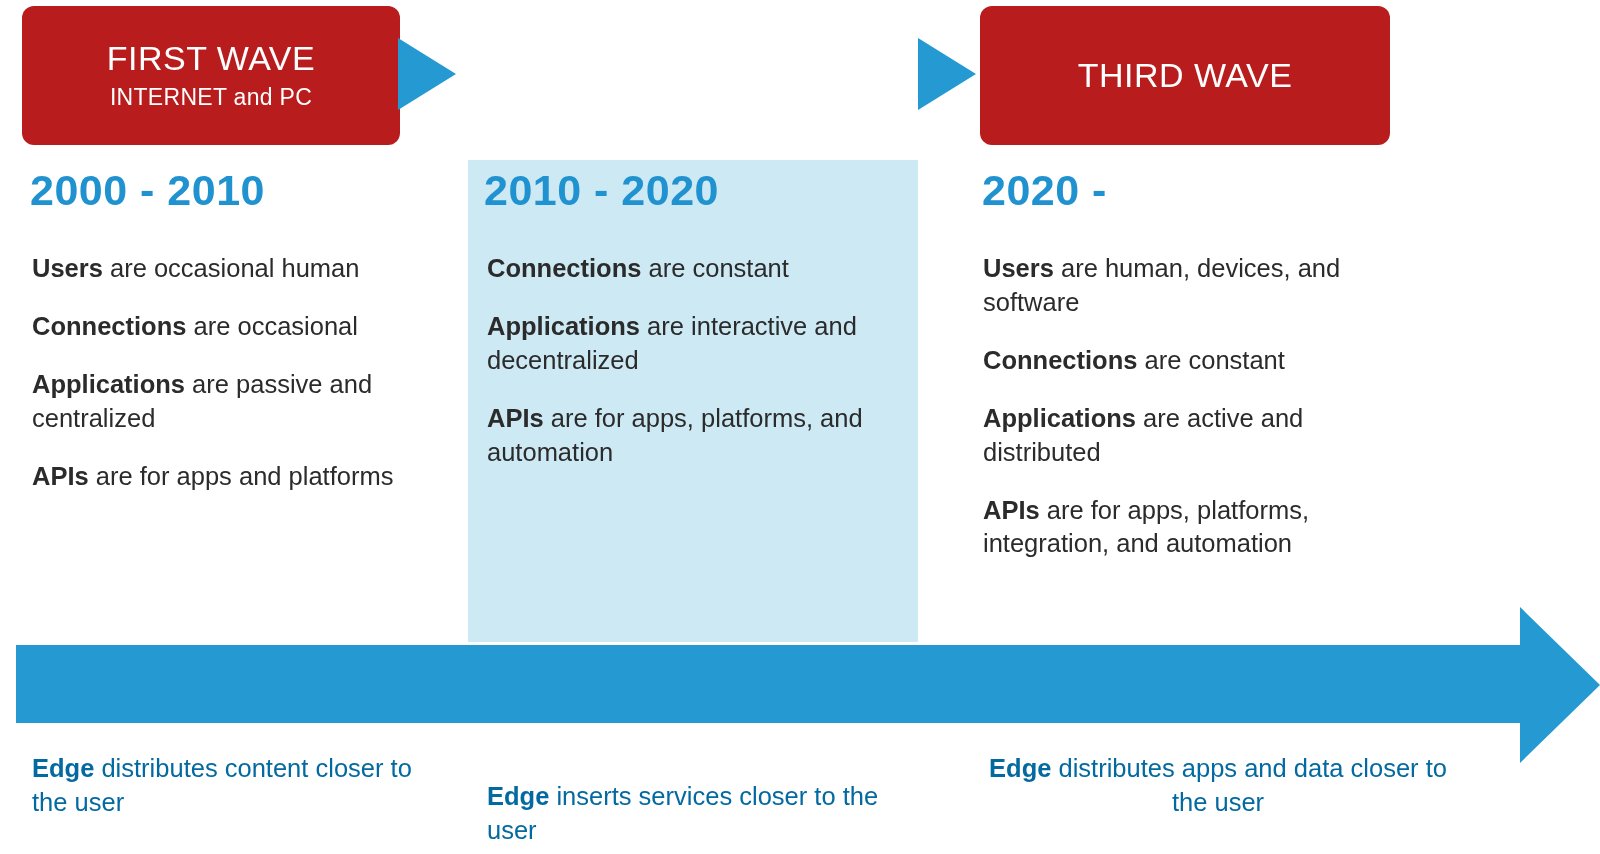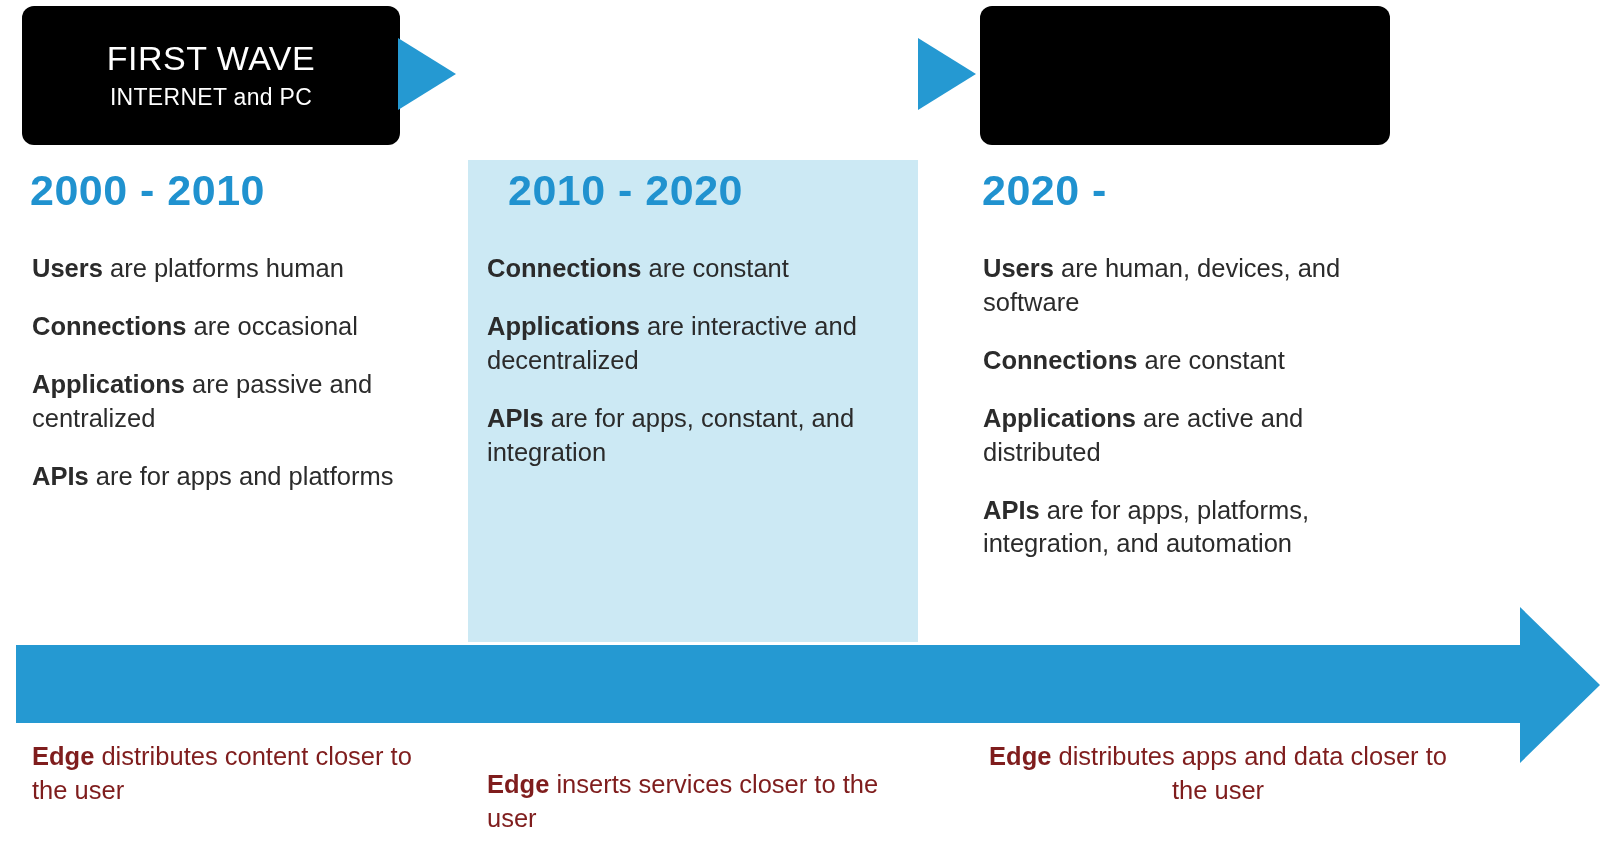--- a/index.html
+++ b/index.html
@@ -31,21 +31,21 @@
     position: absolute;
     left: 0;
     top: 0;
     width: 1600px;
     height: 152px;
   }
   .wave-header {
     position: absolute;
     top: 6px;
     height: 139px;
-    background: #000000;
+    background: #b91c1c;
     border-radius: 12px;
     color: #ffffff;
     display: flex;
     flex-direction: column;
     align-items: center;
     justify-content: center;
     box-sizing: border-box;
     padding: 0 10px;
   }
   .wave-header .wave-title {
@@ -84,21 +84,21 @@
   .era {
     position: absolute;
     top: 166px;
     font-size: 43px;
     font-weight: bold;
     color: #2092cf;
     letter-spacing: 0.5px;
     white-space: nowrap;
   }
   .era.e1 { left: 30px; }
-  .era.e2 { left: 508px; }
+  .era.e2 { left: 484px; }
   .era.e3 { left: 982px; text-align: center; }
 
   
   .col-body {
     position: absolute;
     top: 252px;
     color: #2b2b2b;
     font-size: 25.5px;
     line-height: 1.33;
   }
@@ -127,22 +127,22 @@
   
   .edge-row {
     position: absolute;
     top: 736px;
     left: 0;
     width: 1600px;
     height: 118px;
   }
   .edge-item {
     position: absolute;
-    top: 4px;
-    color: #7f1d1d;
+    top: 16px;
+    color: #0369a1;
     font-size: 25.5px;
     line-height: 1.33;
   }
   .edge-item .lead { font-weight: bold; }
   .edge-item.g1 { left: 32px;  width: 400px; }
   .edge-item.g2 { left: 487px; width: 420px; margin-top: 28px; }
   .edge-item.g3 { left: 983px; width: 470px; text-align: center; }
 </style>
 </head>
 <body>
@@ -153,52 +153,53 @@
 
   <div class="wave-header h1">
     <div class="wave-title">FIRST WAVE</div>
     <div class="wave-sub">INTERNET and PC</div>
   </div>
   <div class="wave-tab t1"></div>
 
   <div class="wave-tab t2"></div>
 
   <div class="wave-header h3">
+    <div class="wave-title">THIRD WAVE</div>
   </div>
 
 </div>
 
 <div class="era e1">2000 - 2010</div>
 <div class="era e2">2010 - 2020</div>
 <div class="era e3">2020 -</div>
 
 <div class="col-body c1">
   <div class="statement">
-    <span class="lead">Users</span><span> are platforms human</span>
+    <span class="lead">Users</span><span> are occasional human</span>
   </div>
   <div class="statement">
     <span class="lead">Connections</span><span> are occasional</span>
   </div>
   <div class="statement">
     <span class="lead">Applications</span><span> are passive and centralized</span>
   </div>
   <div class="statement">
     <span class="lead">APIs</span><span> are for apps and platforms</span>
   </div>
 </div>
 
 <div class="col-body c2">
   <div class="statement">
     <span class="lead">Connections</span><span> are constant</span>
   </div>
   <div class="statement">
     <span class="lead">Applications</span><span> are interactive and decentralized</span>
   </div>
   <div class="statement">
-    <span class="lead">APIs</span><span> are for apps, constant, and integration</span>
+    <span class="lead">APIs</span><span> are for apps, platforms, and automation</span>
   </div>
 </div>
 
 <div class="col-body c3">
   <div class="statement">
     <span class="lead">Users</span><span> are human, devices, and software</span>
   </div>
   <div class="statement">
     <span class="lead">Connections</span><span> are constant</span>
   </div>

